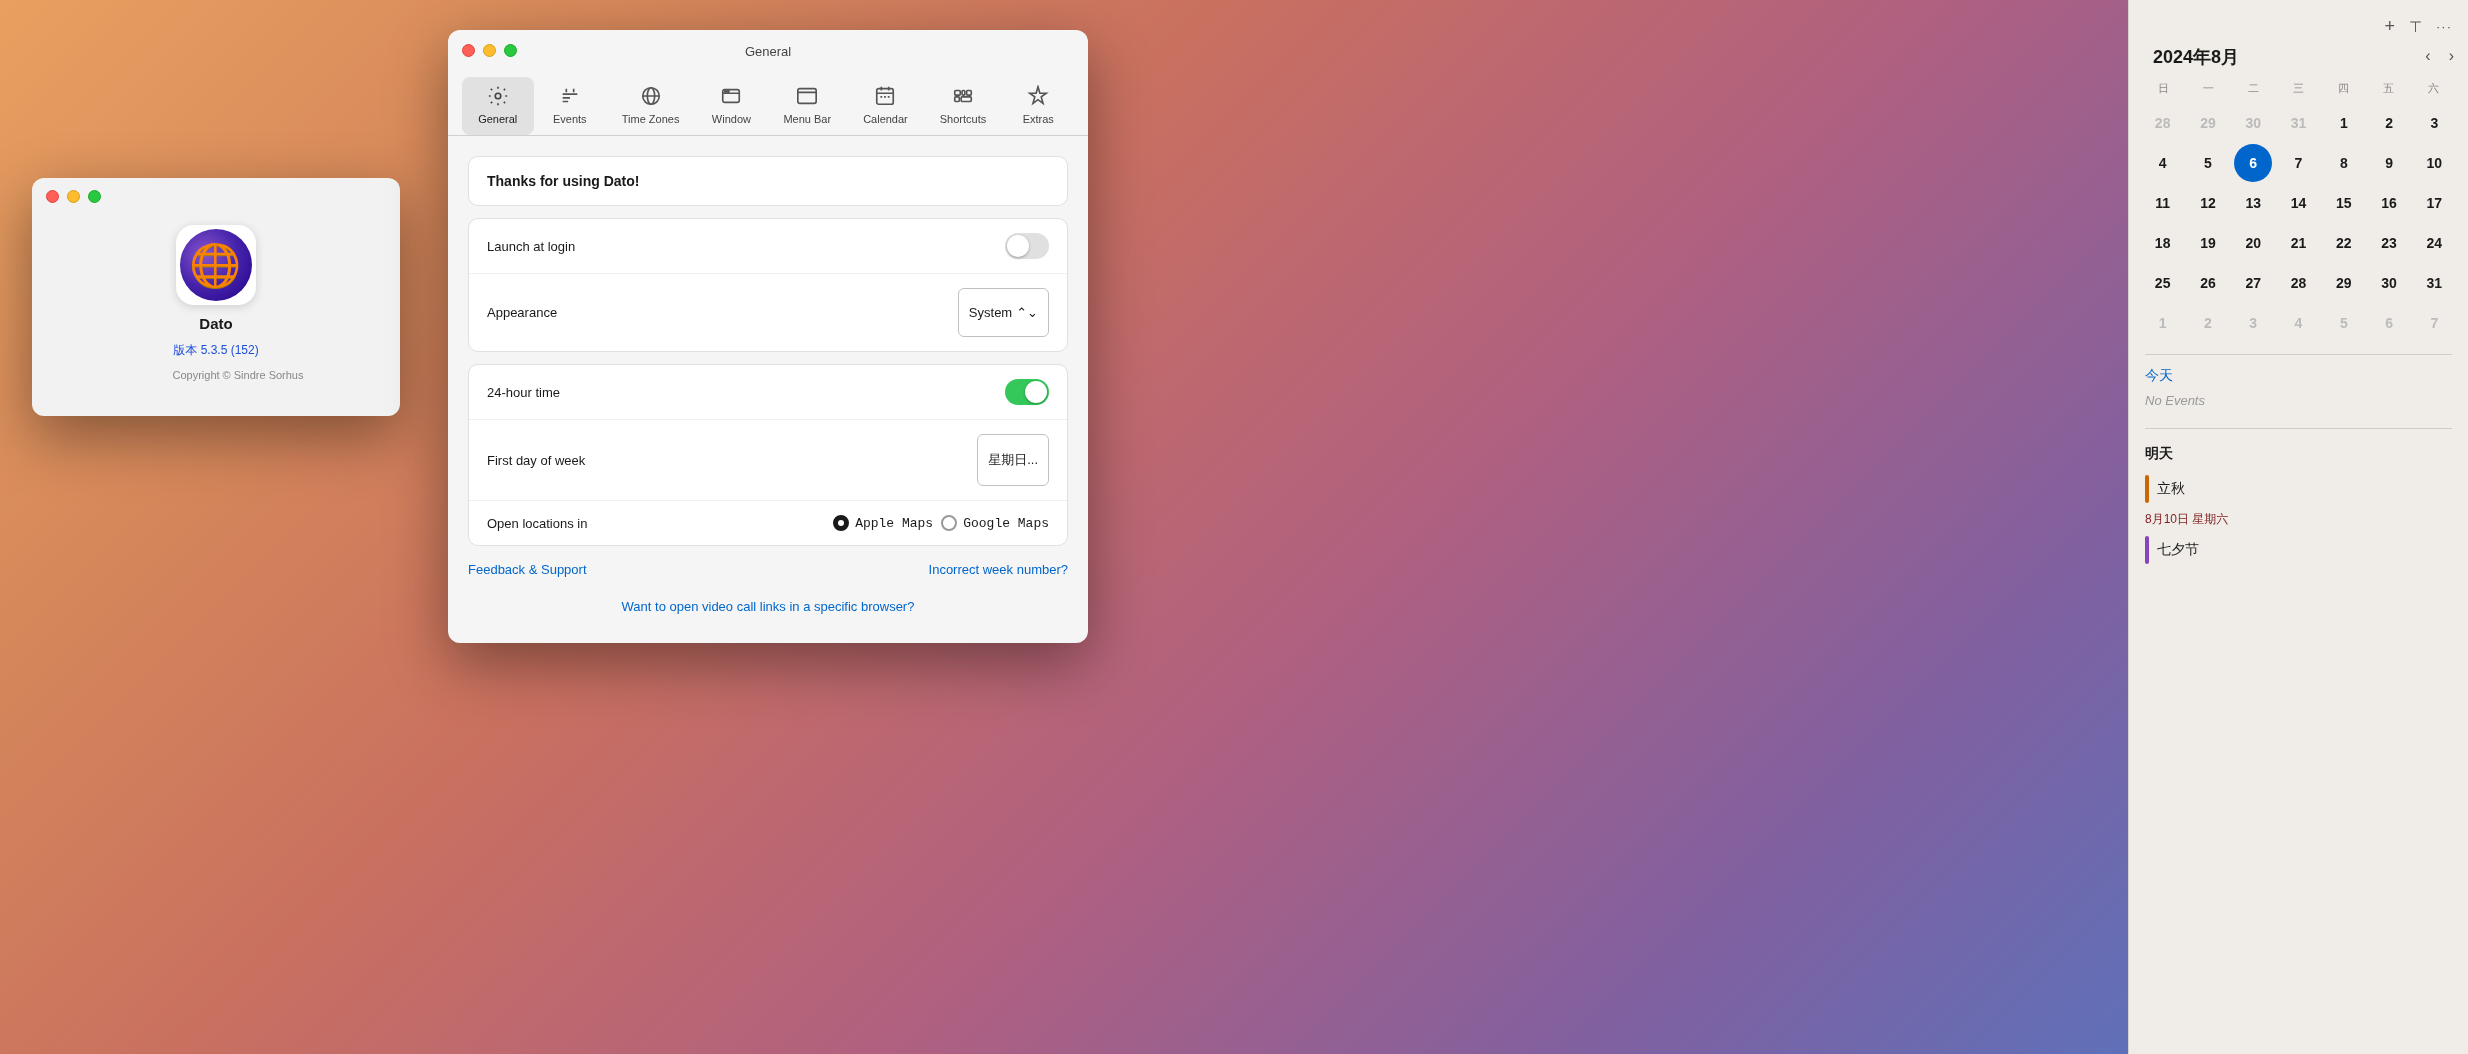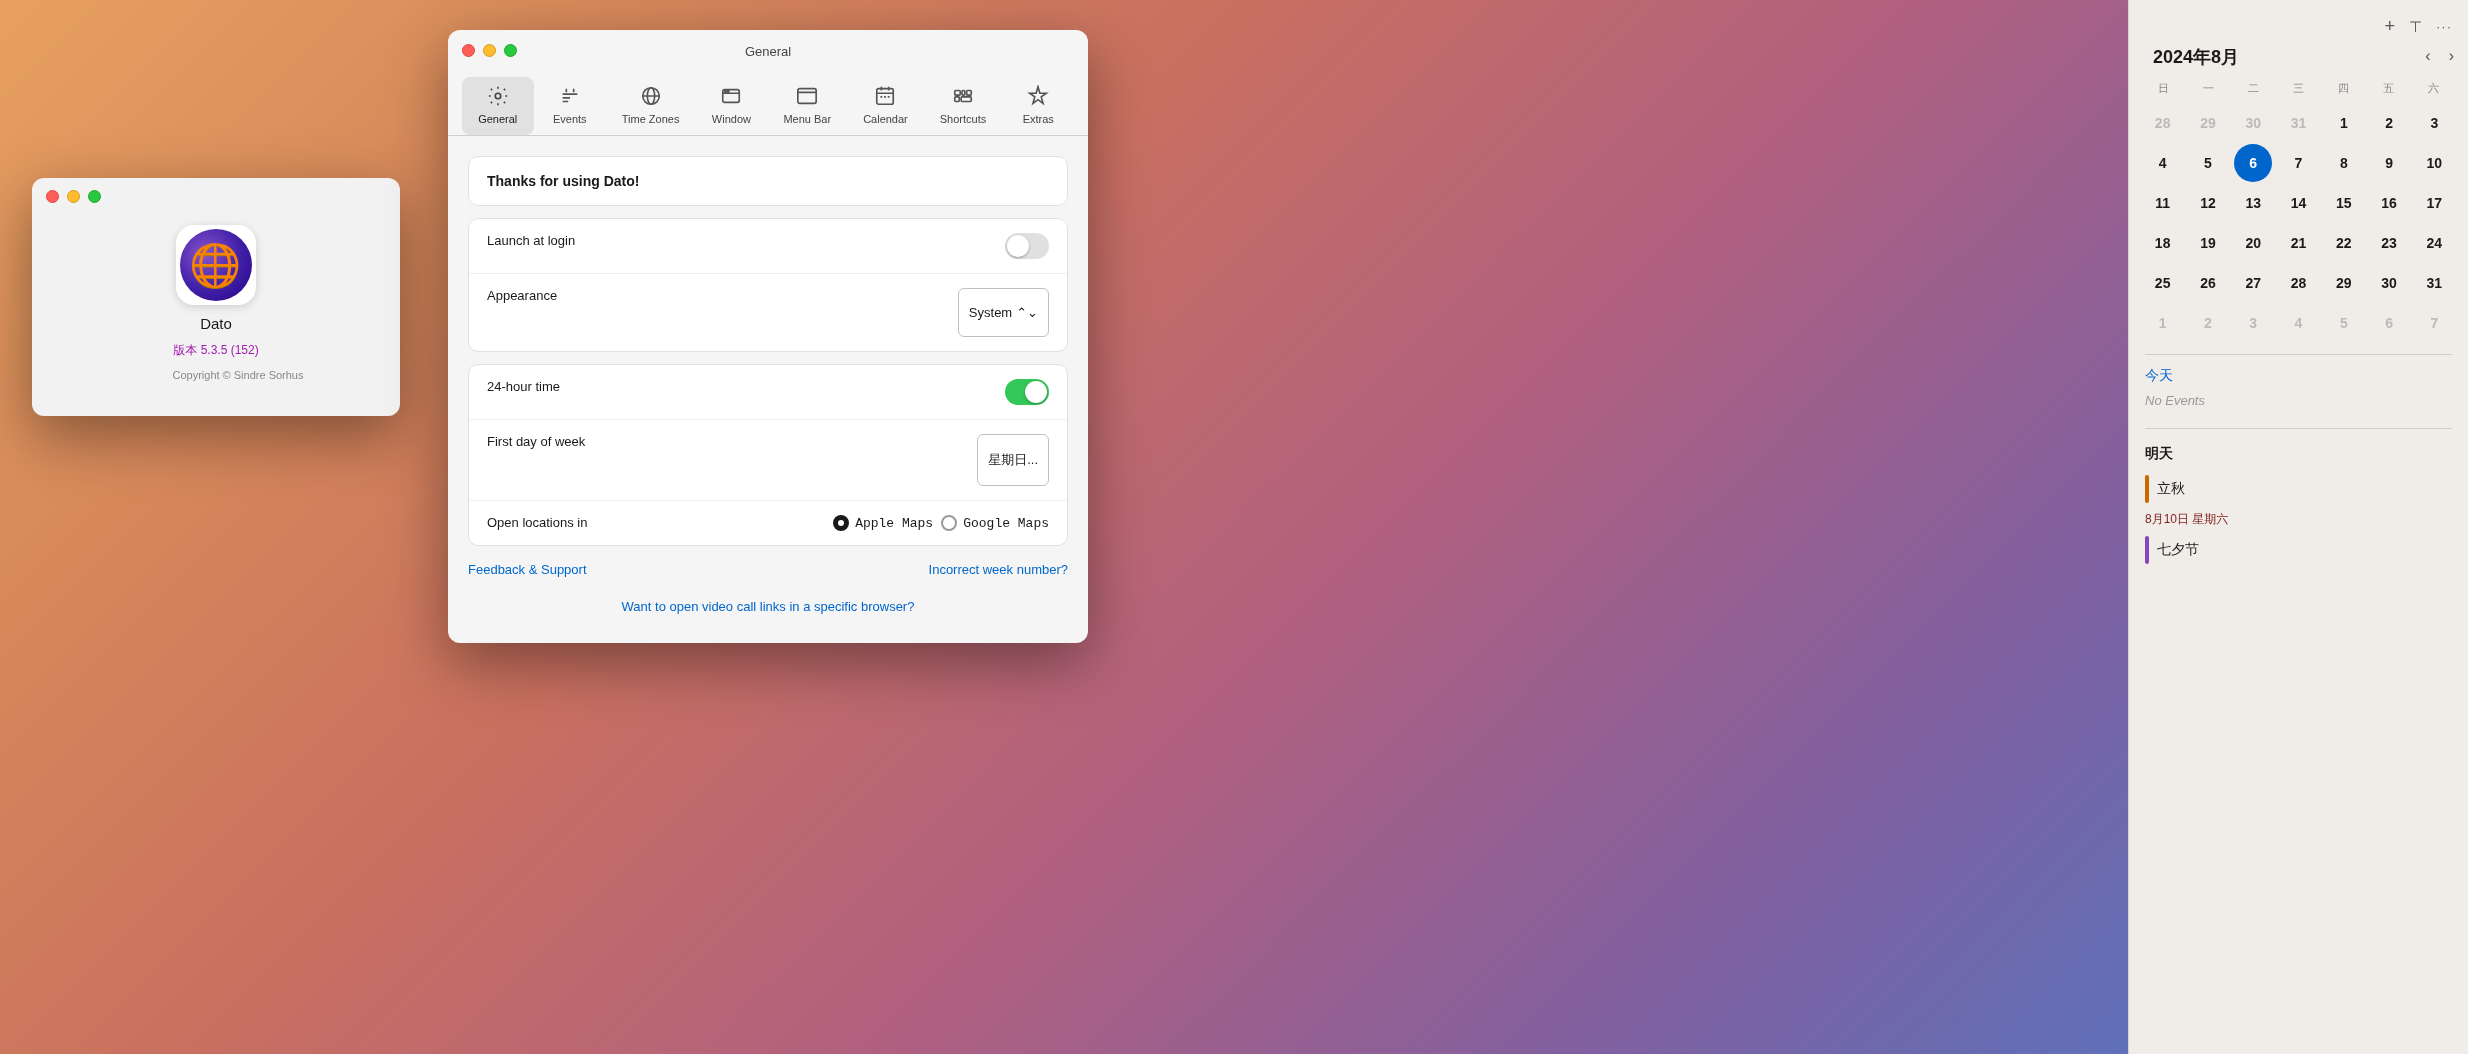--- a/index.html
+++ b/index.html
@@ -68,26 +68,26 @@
       align-items: center;
       justify-content: center;
     }
     .app-icon-globe::before {
       content: '🌐';
       font-size: 42px;
       filter: hue-rotate(200deg);
     }
     .app-name {
       font-size: 15px;
-      font-weight: 400;
+      font-weight: 700;
       color: #1a1a1a;
     }
     .app-version {
       font-size: 12px;
-      color: #a21caf;
+      color: #1d4ed8;
     }
     .app-copyright {
       font-size: 11px;
       color: #888;
       margin-left: 44px;
     }
 
     
     .settings-window {
       position: absolute;
@@ -178,21 +178,21 @@
       color: #1a1a1a;
     }
     .settings-card {
       background: white;
       border-radius: 10px;
       border: 1px solid #e0e0e0;
       overflow: hidden;
     }
     .setting-row {
       display: flex;
-      align-items: flex-start;
+      align-items: center;
       justify-content: space-between;
       padding: 14px 18px;
       border-bottom: 1px solid #f0f0f0;
     }
     .setting-row:last-child {
       border-bottom: none;
     }
     .setting-label {
       font-size: 13px;
       color: #1a1a1a;

